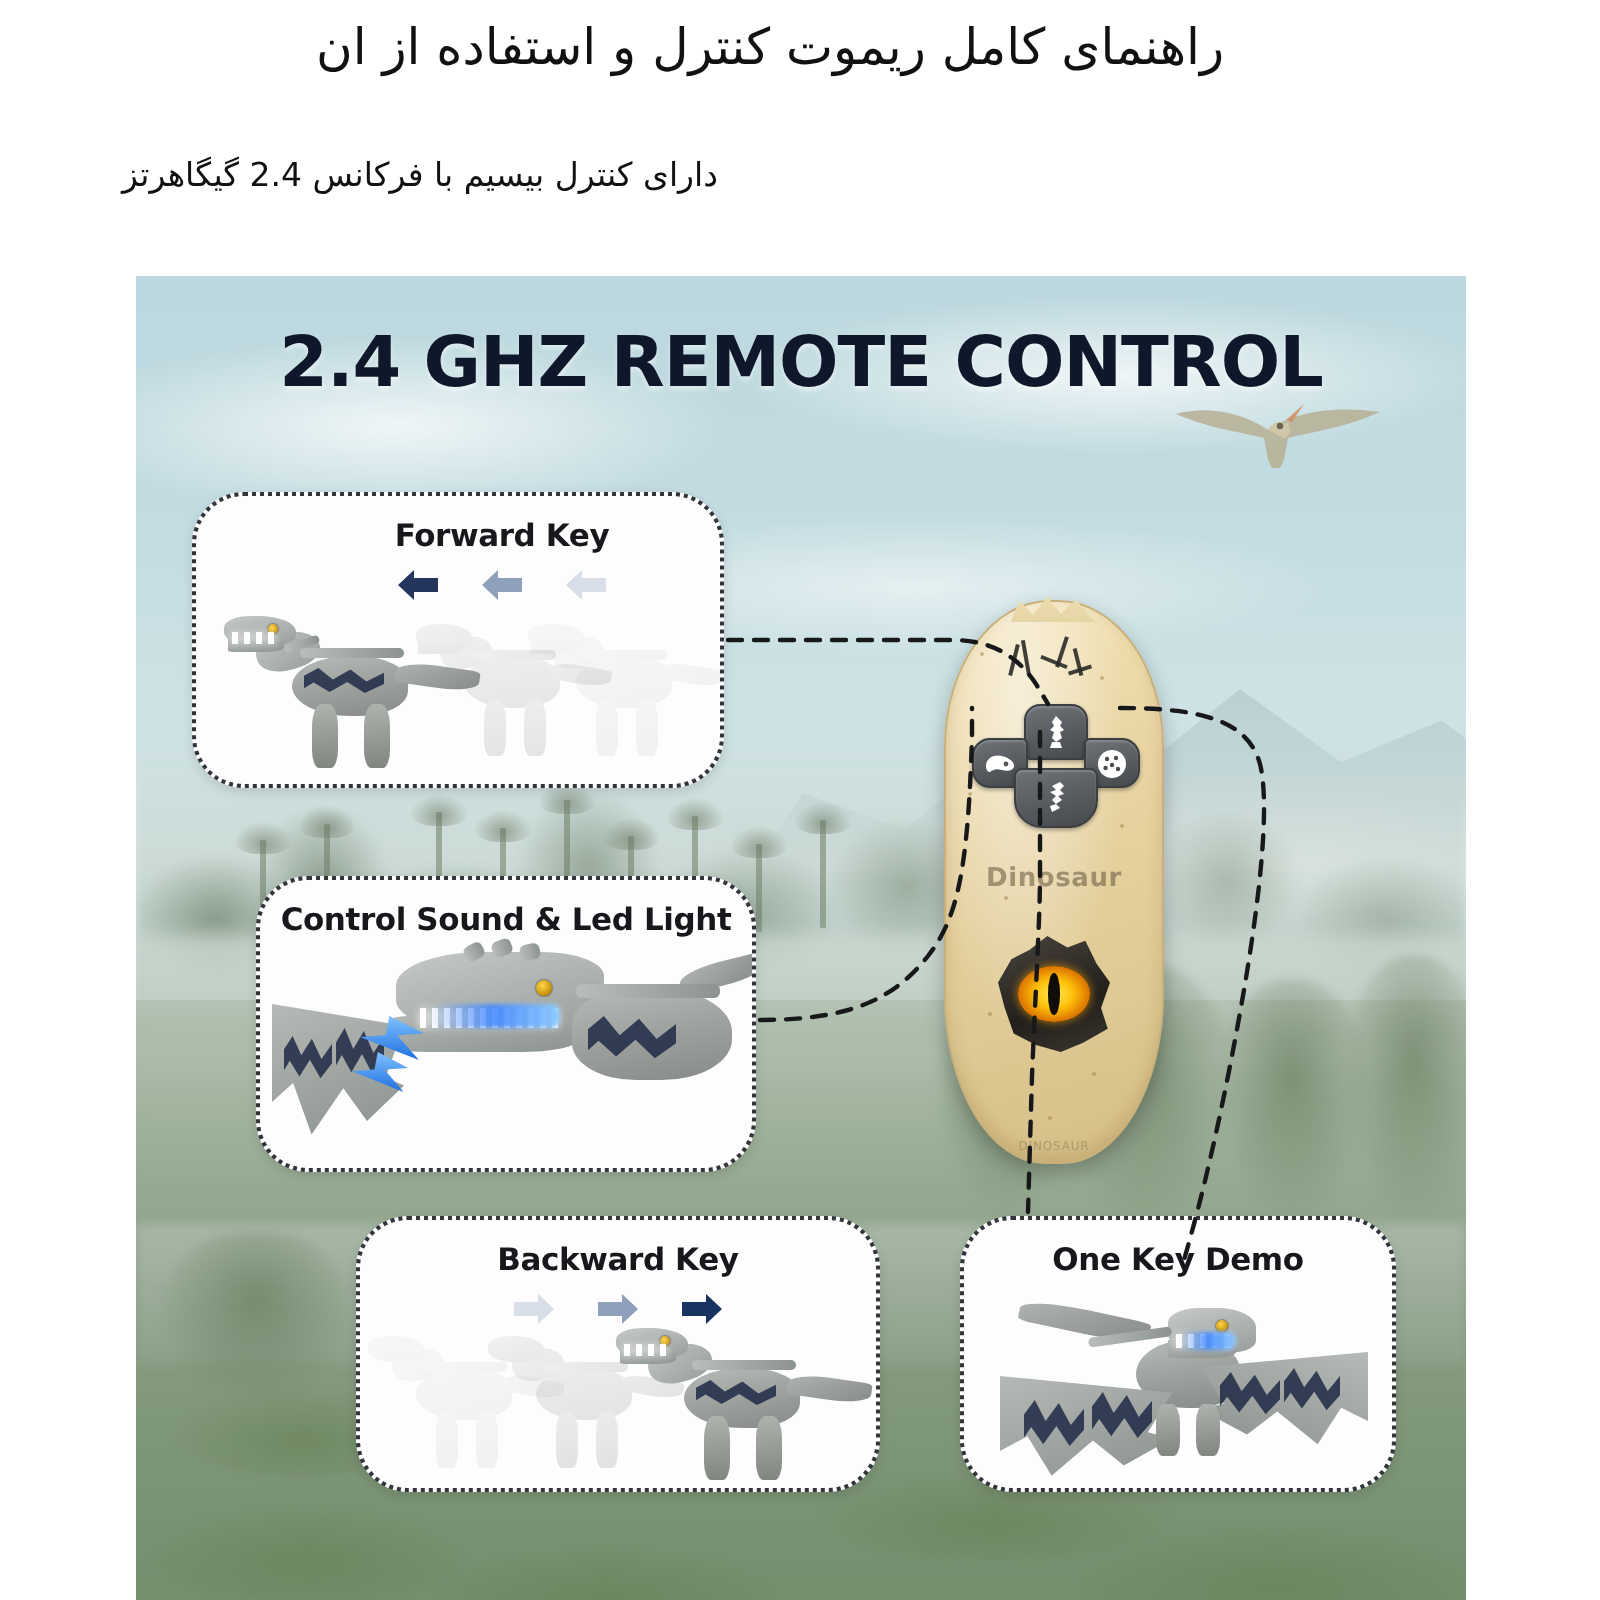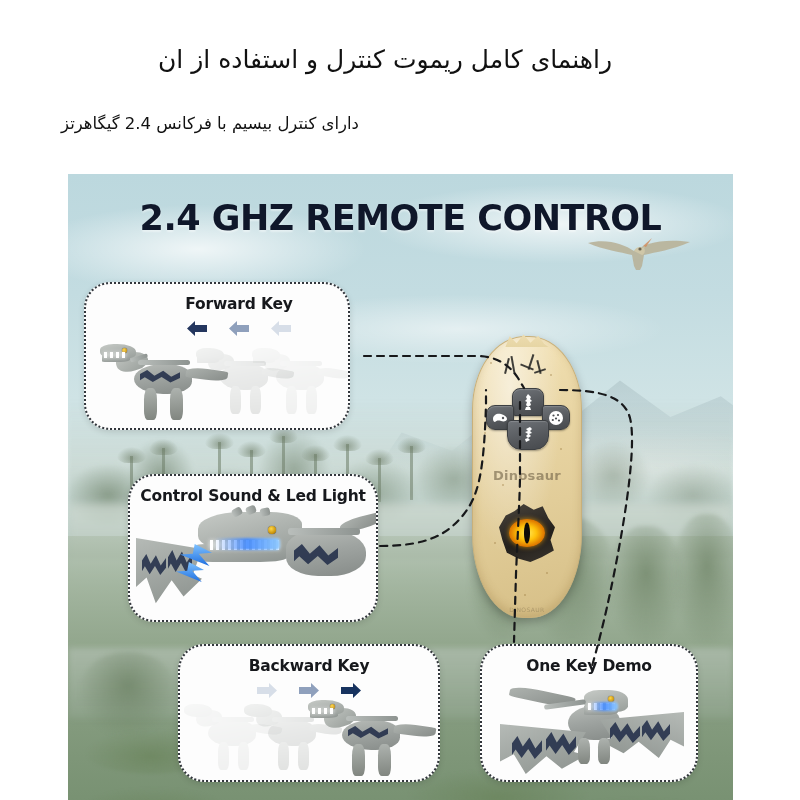--- a/index.html
+++ b/index.html
@@ -2,21 +2,21 @@
 <html><head>
 <meta charset="utf-8">
 <style>
   * { box-sizing: border-box; margin: 0; padding: 0; }
   html, body {
     width: 800px; height: 800px;
     background: #ffffff;
     font-family: "DejaVu Sans", "Liberation Sans", sans-serif;
     overflow: hidden;
   }
-  .page { position: relative; width: 800px; height: 596px; background: #fff; margin-top: 36px; }
+  .page { position: relative; width: 800px; height: 596px; background: #fff; }
 
   
   .fa-title {
     position: absolute; left: 0; top: 6px; width: 770px;
     text-align: center;
     direction: rtl;
     font-size: 25px;
     line-height: 1.45;
     color: #111;
     font-weight: 400;
@@ -168,21 +168,21 @@
     font-size: 15.5px;
     font-weight: 700;
     color: #16181c;
     padding-top: 11px;
     letter-spacing: -0.2px;
   }
   .arrows { display: flex; justify-content: center; gap: 20px; margin-top: 7px; }
   .arrow { width: 22px; height: 17px; }
 
   
-  #box-forward  { left: 16px;  top: 108px; width: 266px; height: 148px; padding-left: 44px; }
+  #box-forward  { left: 28px;  top: 108px; width: 266px; height: 148px; padding-left: 44px; }
   #box-sound    { left: 60px;  top: 300px; width: 250px; height: 148px; }
   #box-backward { left: 110px; top: 470px; width: 262px; height: 138px; }
   #box-demo     { left: 412px; top: 470px; width: 218px; height: 138px; }
 
   
   .dino { position: absolute; }
   .dino .body {
     position: absolute; border-radius: 50% 44% 42% 50%;
     background: linear-gradient(170deg, #b8bcb8 0%, #9fa4a1 45%, #868b88 100%);
   }

